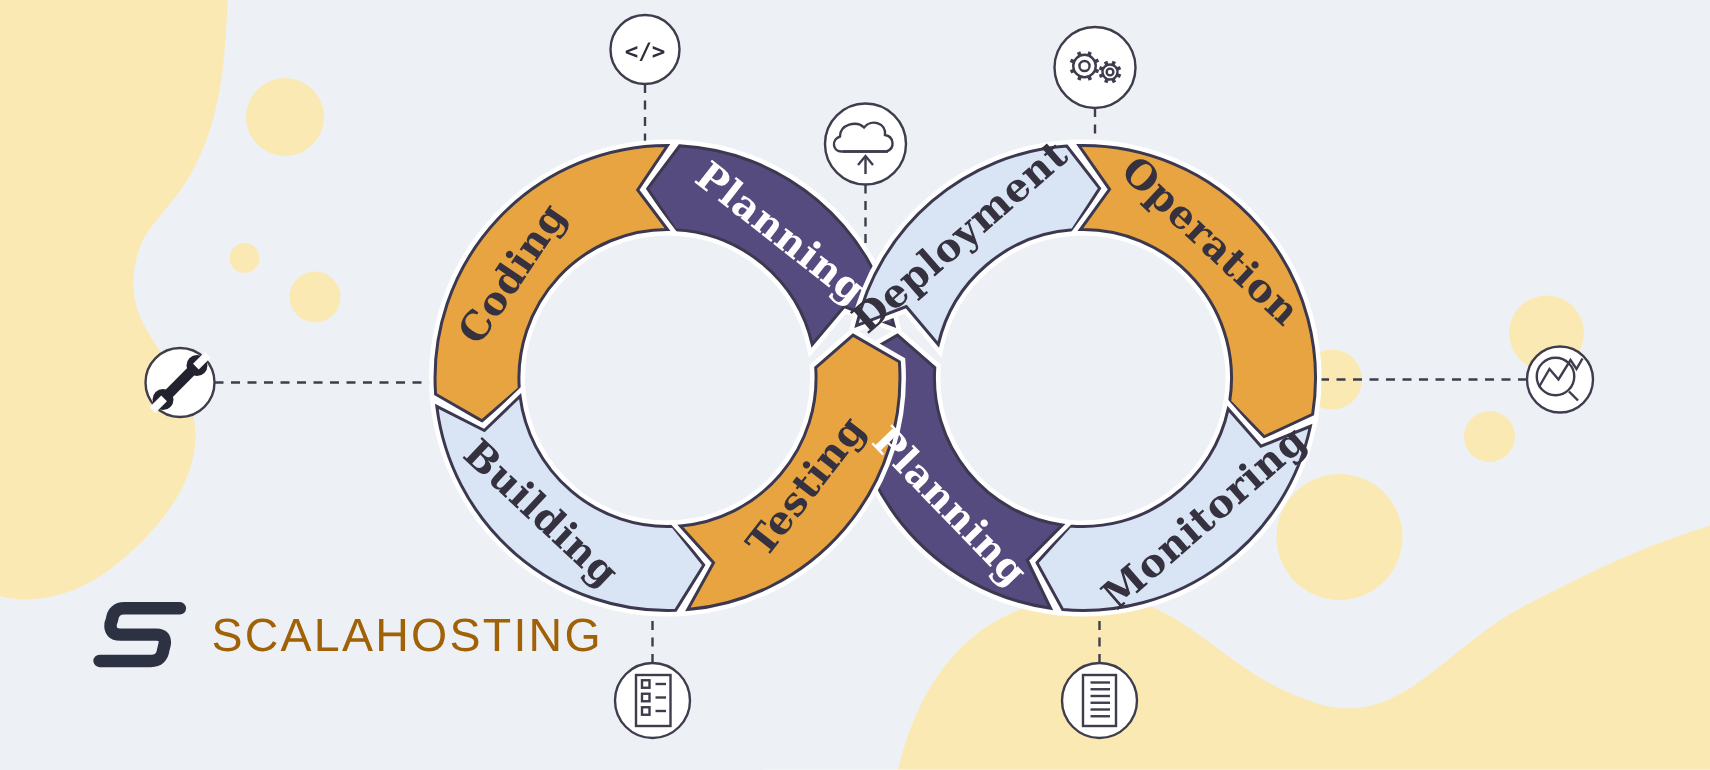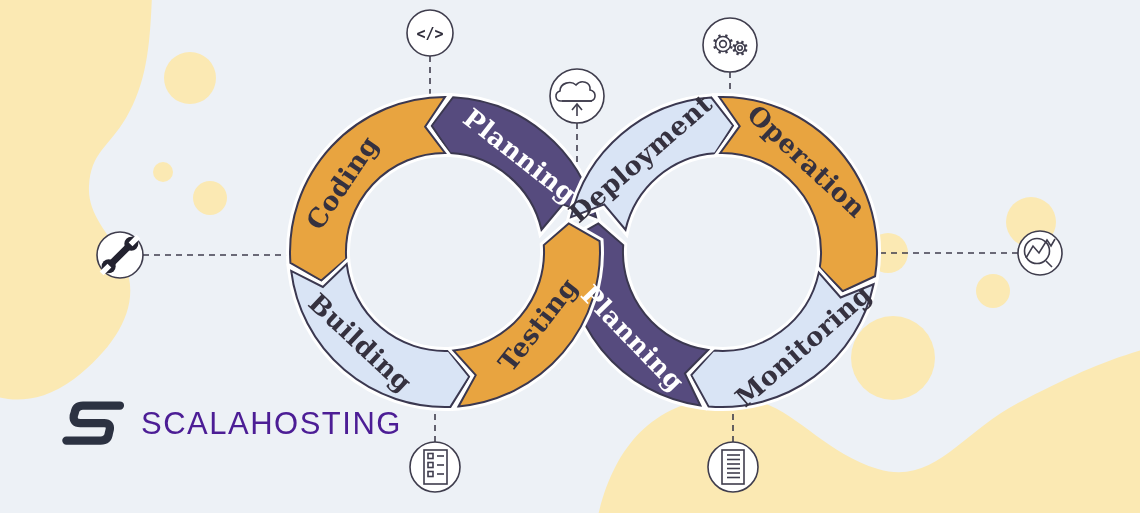--- a/index.html
+++ b/index.html
@@ -1,21 +1,21 @@
 <!DOCTYPE html>
 <html><head>
 <meta charset="utf-8">
 <style>
   html,body{margin:0;padding:0;}
   body{font-family:"Liberation Sans", sans-serif;}
   .stage{position:relative;width:1140px;height:513px;overflow:hidden;background:#EDF1F6;}
   .stage svg.main{position:absolute;left:0;top:0;}
   .logo{position:absolute;left:62px;top:400px;display:flex;align-items:center;gap:13px;}
   .logo .brand{font-family:"Liberation Sans", sans-serif;font-size:31px;letter-spacing:1.5px;
-    color:#4c1d95;font-weight:500;}
+    color:#a16207;font-weight:500;}
   .seg-label{font-family:"DejaVu Serif", serif;font-weight:bold;font-size:26px;letter-spacing:0.5px;}
 </style>
 </head>
 <body>
 
 <div class="stage">
   <svg class="main" width="1140" height="513" viewBox="0 0 1140 513">
     <g id="g-blobs">
         <path d="M -5,-5 L 152,-5 C 150,45 147,82 126,118 C 108,148 91,152 89,186 C 87,222 120,240 129,278 C 136,312 114,348 74,379 C 42,403 12,402 -5,396 Z" fill="#FBE9B3"></path>
         <path d="M 597,520 C 612,452 648,403 722,397 C 788,392 812,449 878,469 C 934,486 962,432 1018,403 C 1068,377 1103,361 1145,349 L 1145,520 Z" fill="#FBE9B3"></path>

